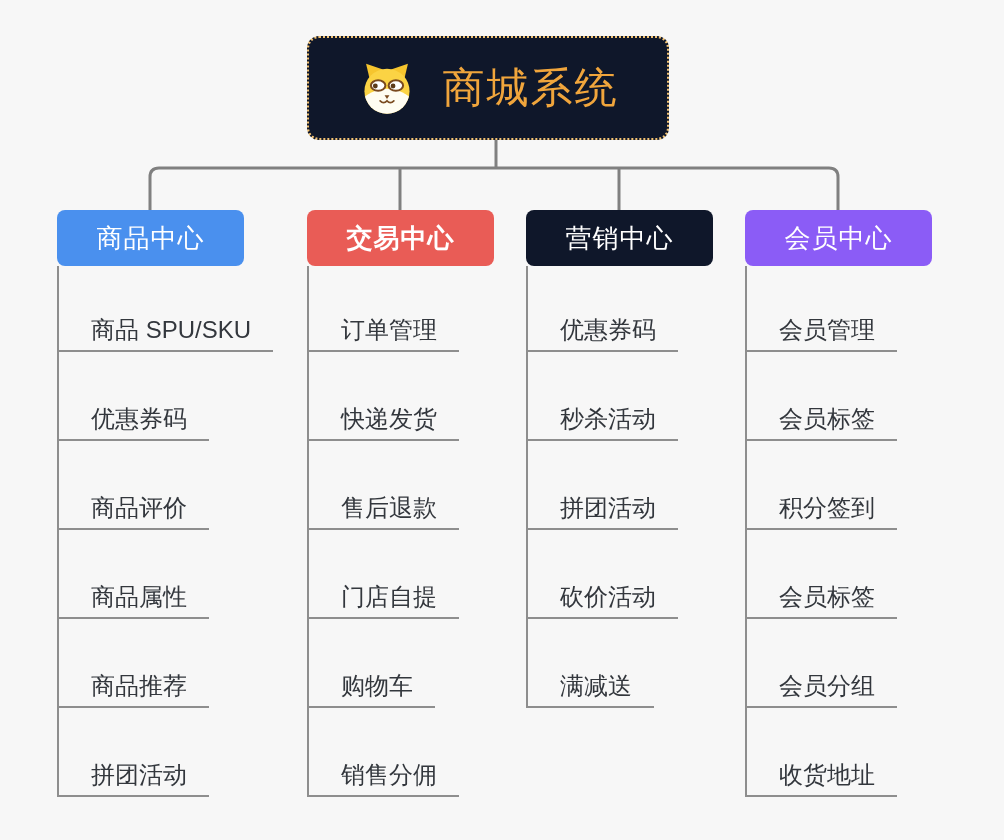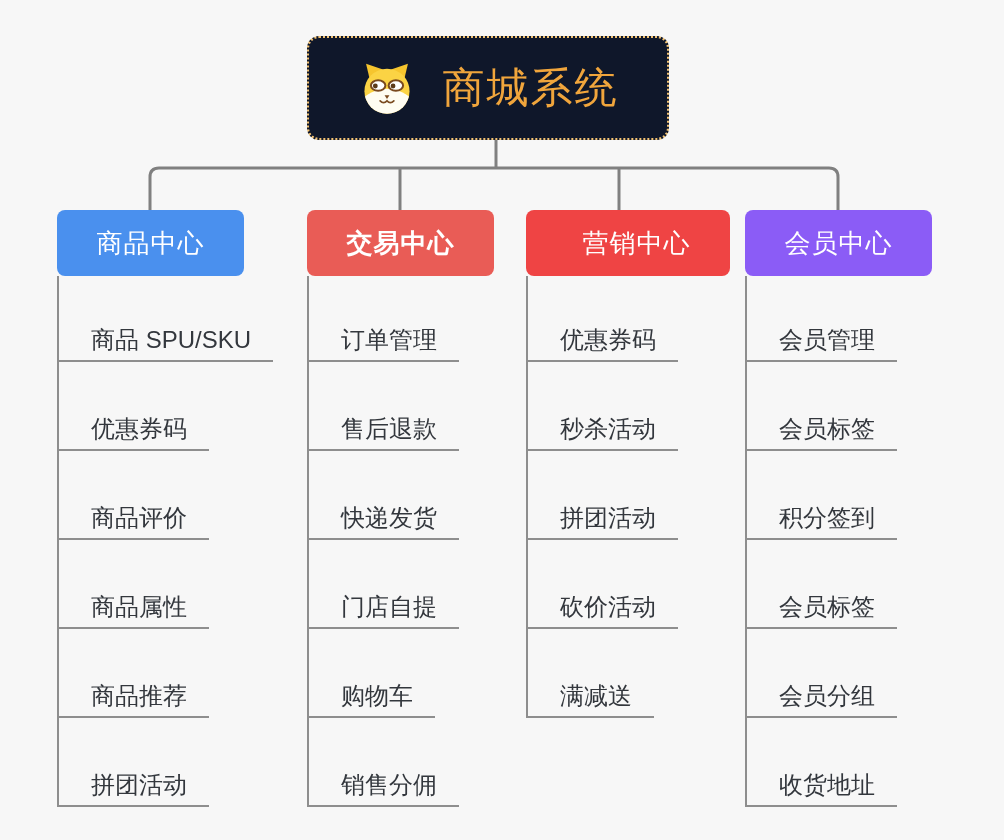--- a/index.html
+++ b/index.html
@@ -16,21 +16,21 @@
     position:absolute;left:307px;top:36px;width:362px;height:104px;
     box-sizing:border-box;background:#0f172a;
     border:2px dotted #f3c373;border-radius:12px;
     display:flex;align-items:center;justify-content:center;gap:27px;
     cursor:pointer;
   }
   .root-title{font-size:42px;color:#f0a53c;letter-spacing:2px;white-space:nowrap;}
   
   .branch{position:absolute;top:210px;}
   .branch-node{
-    width:187px;height:66px;border-radius:8px;
+    width:187px;height:56px;border-radius:8px;
     color:#ffffff;font-size:26px;letter-spacing:1px;
     display:flex;align-items:center;justify-content:center;
     cursor:pointer;
   }
   .branch-list{
     border-left:2px solid #8e8e8e;
   }
   .branch-item{
     height:83px;
     padding:0 22px 4px 32px;
@@ -90,30 +90,30 @@
       <div class="branch-item">商品属性</div>
       <div class="branch-item">商品推荐</div>
       <div class="branch-item">拼团活动</div>
     </div>
   </div>
 
   <div class="branch b2">
     <div class="branch-node" style="background-color: rgb(233, 92, 86); font-weight: bold;">交易中心</div>
     <div class="branch-list">
       <div class="branch-item">订单管理</div>
+      <div class="branch-item">快递发货</div>
       <div class="branch-item">售后退款</div>
-      <div class="branch-item">快递发货</div>
       <div class="branch-item">门店自提</div>
       <div class="branch-item">购物车</div>
       <div class="branch-item">销售分佣</div>
     </div>
   </div>
 
   <div class="branch b3">
-    <div class="branch-node" style="background-color: #ef4444; padding-left: 17px;">营销中心</div>
+    <div class="branch-node" style="background-color: #0f172a;">营销中心</div>
     <div class="branch-list">
       <div class="branch-item">优惠券码</div>
       <div class="branch-item">秒杀活动</div>
       <div class="branch-item">拼团活动</div>
       <div class="branch-item">砍价活动</div>
       <div class="branch-item">满减送</div>
     </div>
   </div>
 
   <div class="branch b4">

